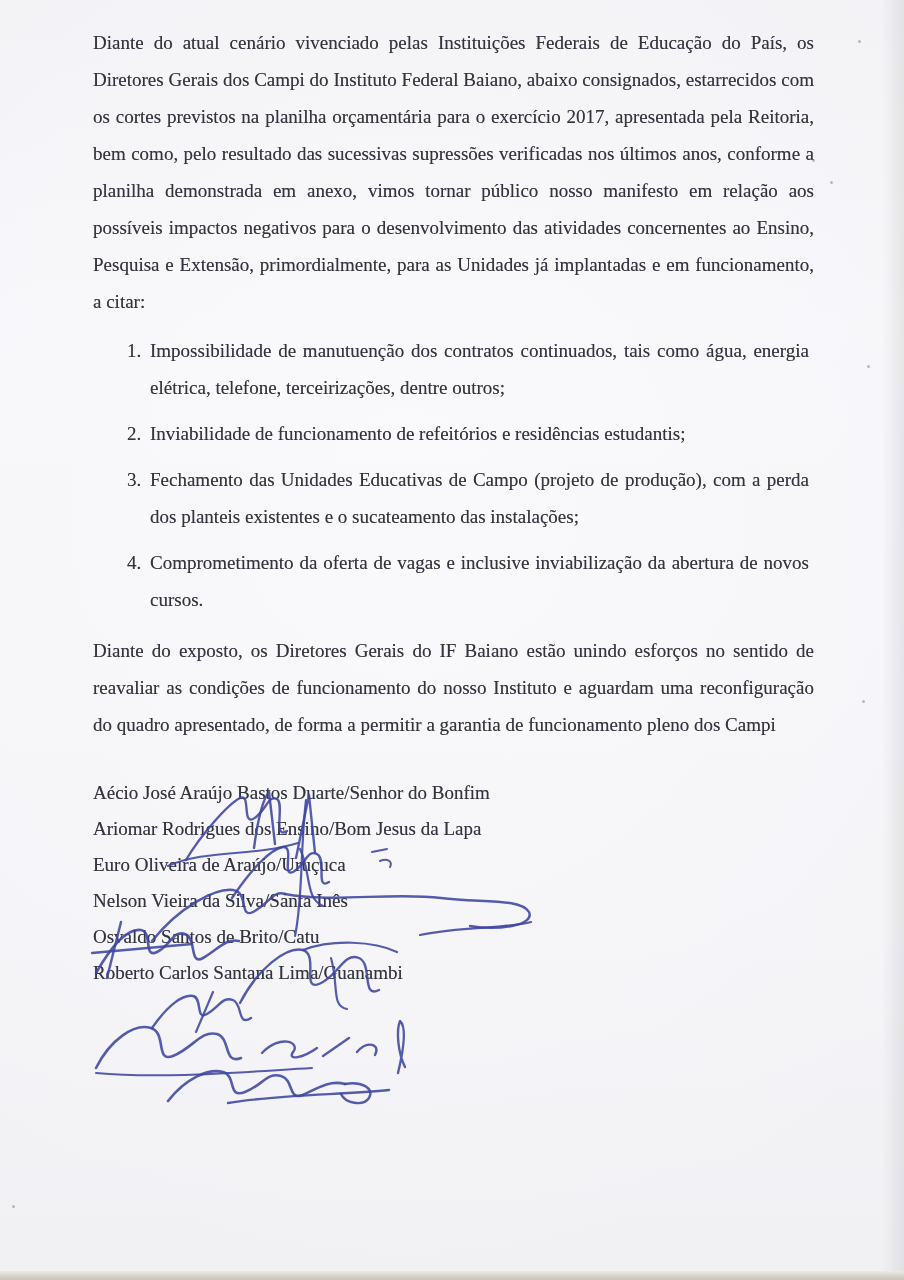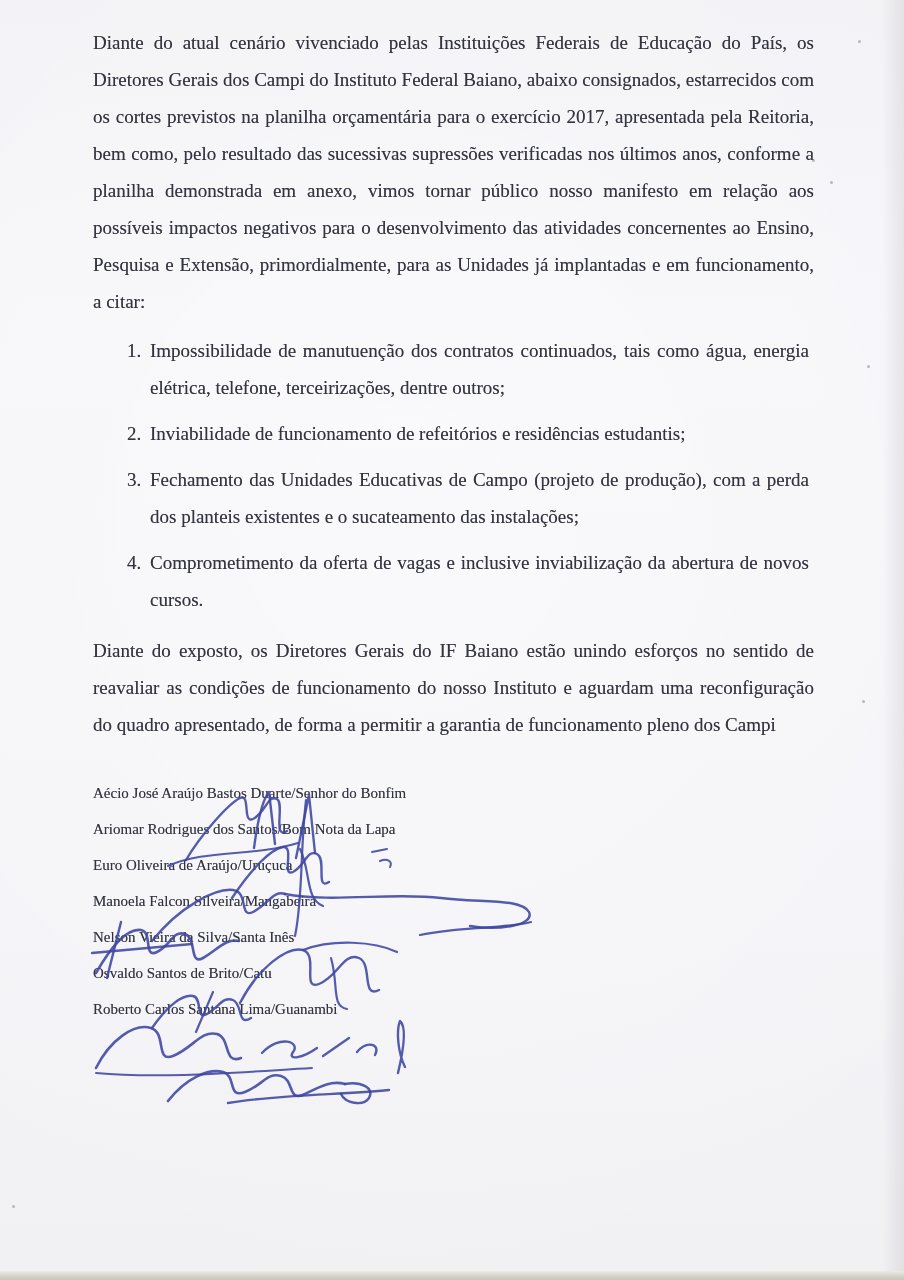--- a/index.html
+++ b/index.html
@@ -52,21 +52,21 @@
     font-size: 19px;
     line-height: 37px;
     text-align: justify;
     text-shadow: 0 0 0.5px rgba(45,45,70,0.5);
   }
   .impact-list li { margin-bottom: 9px; padding-left: 4px; }
   .impact-list li::marker { color: #34343e; }
   .closing { margin-top: 14px; }
   .signatures {
     margin: 32px 90px 0 93px;
-    font-size: 15px;
+    font-size: 19px;
     line-height: 36px;
     text-shadow: 0 0 0.5px rgba(45,45,70,0.5);
   }
   .sig-line { white-space: nowrap; }
   .ink-overlay {
     position: absolute; left: 0; top: 0;
     width: 904px; height: 1280px;
     pointer-events: none;
   }
   .ink-overlay path {
@@ -92,23 +92,22 @@
     <li><span>Impossibilidade de manutuenção dos contratos continuados, tais como água, energia elétrica, telefone, terceirizações, dentre outros;</span></li>
     <li><span>Inviabilidade de funcionamento de refeitórios e residências estudantis;</span></li>
     <li><span>Fechamento das Unidades Educativas de Campo (projeto de produção), com a perda dos planteis existentes e o sucateamento das instalações;</span></li>
     <li><span>Comprometimento da oferta de vagas e inclusive inviabilização da abertura de novos cursos.</span></li>
   </ol>
 
   <p class="body-par closing">Diante do exposto, os Diretores Gerais do IF Baiano estão unindo esforços no sentido de reavaliar as condições de funcionamento do nosso Instituto e aguardam uma reconfiguração do quadro apresentado, de forma a permitir a garantia de funcionamento pleno dos Campi</p>
 
   <div class="signatures">
     <div class="sig-line">Aécio José Araújo Bastos Duarte/Senhor do Bonfim</div>
-    <div class="sig-line">Ariomar Rodrigues dos Santos/Bom Nota da Lapa</div>
+    <div class="sig-line">Ariomar Rodrigues dos Ensino/Bom Jesus da Lapa</div>
     <div class="sig-line">Euro Oliveira de Araújo/Uruçuca</div>
-    <div class="sig-line">Manoela Falcon Silveira/Mangabeira</div>
     <div class="sig-line">Nelson Vieira da Silva/Santa Inês</div>
     <div class="sig-line">Osvaldo Santos de Brito/Catu</div>
     <div class="sig-line">Roberto Carlos Santana Lima/Guanambi</div>
   </div>
 
   <svg class="ink-overlay" viewBox="0 0 904 1280" aria-hidden="true">
 
     <g>
       <path stroke-width="2.4" d="M 186 860 C 200 836, 228 804, 240 798 C 251 793, 242 824, 253 819 C 266 812, 268 794, 277 799 C 285 804, 272 840, 287 831" stroke="#3e46a0"></path>
       <path stroke-width="2.4" d="M 254 848 C 258 818, 263 799, 269 792 L 275 844" stroke="#3e46a0"></path>

